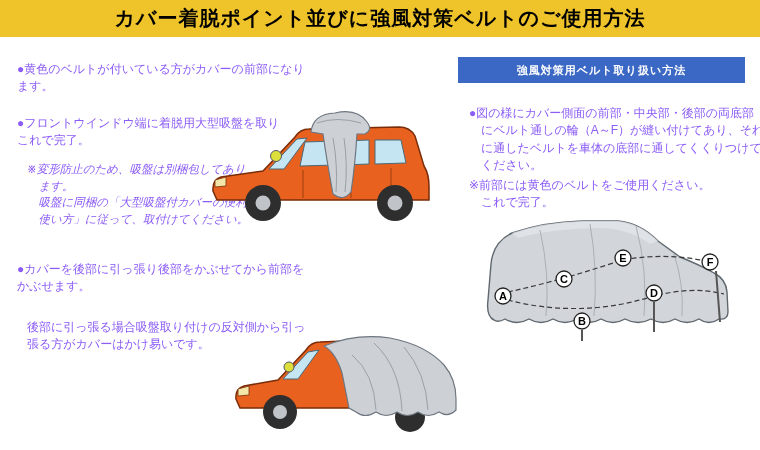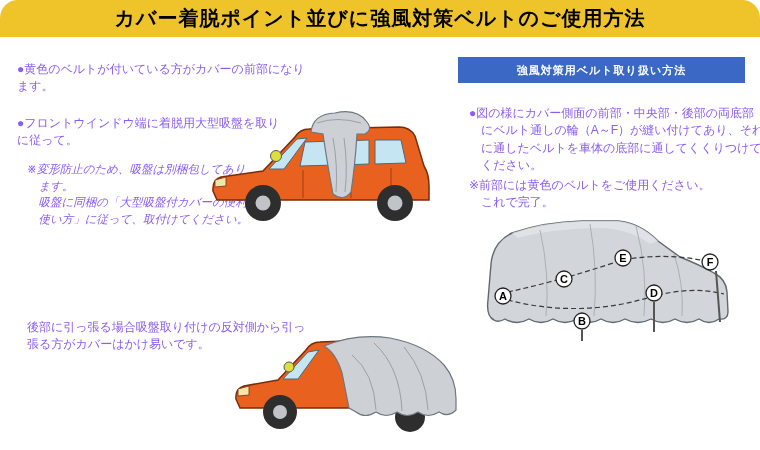--- a/index.html
+++ b/index.html
@@ -1,17 +1,17 @@
 <!DOCTYPE html>
 <html><head>
 <meta charset="utf-8">
 <style>
   html,body { margin:0; padding:0; }
   body { font-family: "Liberation Sans", "DejaVu Sans", sans-serif; background:#fff; }
-  .page { position:relative; width:760px; height:450px; background:#ffffff; overflow:hidden;border-radius:18px; }
+  .page { position:relative; width:760px; height:450px; background:#ffffff; overflow:hidden; }
 
   .title-bar {
     position:absolute; left:0; top:0; width:760px; height:37px;
     background:#EFC32A; color:#000;
     display:flex; align-items:center; justify-content:center;
     font-size:20px; font-weight:bold; letter-spacing:1px;
   }
 
   .txt {
     position:absolute; margin:11px; color:#8b5cf6;
@@ -31,25 +31,27 @@
 </head>
 <body>
 
 <div class="page">
 
   <div class="title-bar">カバー着脱ポイント並びに強風対策ベルトのご使用方法</div>
 
   <p class="txt" style="left:6px; top:50px;">●黄色のベルトが付いている方がカバーの前部になり
 ます。</p>
   <p class="txt" style="left:6px; top:104px;">●フロントウインドウ端に着脱用大型吸盤を取り
-に従って。</p>
+これで完了。</p>
   <p class="txt note" style="left:16px; top:150px;">※変形防止のため、吸盤は別梱包してあり
 　ます。
 　吸盤に同梱の「大型吸盤付カバーの便利な
 　使い方」に従って、取付けてください。</p>
+  <p class="txt" style="left:6px; top:250px;">●カバーを後部に引っ張り後部をかぶせてから前部を
+かぶせます。</p>
   <p class="txt" style="left:16px; top:308px;">後部に引っ張る場合吸盤取り付けの反対側から引っ
 張る方がカバーはかけ易いです。</p>
 
   <div class="section-header">強風対策用ベルト取り扱い方法</div>
   <p class="txt" style="left:458px; top:94px; width:300px;">●図の様にカバー側面の前部・中央部・後部の両底部
 　にベルト通しの輪（A～F）が縫い付けてあり、それ
 　に通したベルトを車体の底部に通してくくりつけて
 　ください。</p>
   <p class="txt" style="left:458px; top:166px;">※前部には黄色のベルトをご使用ください。
 　これで完了。</p>

